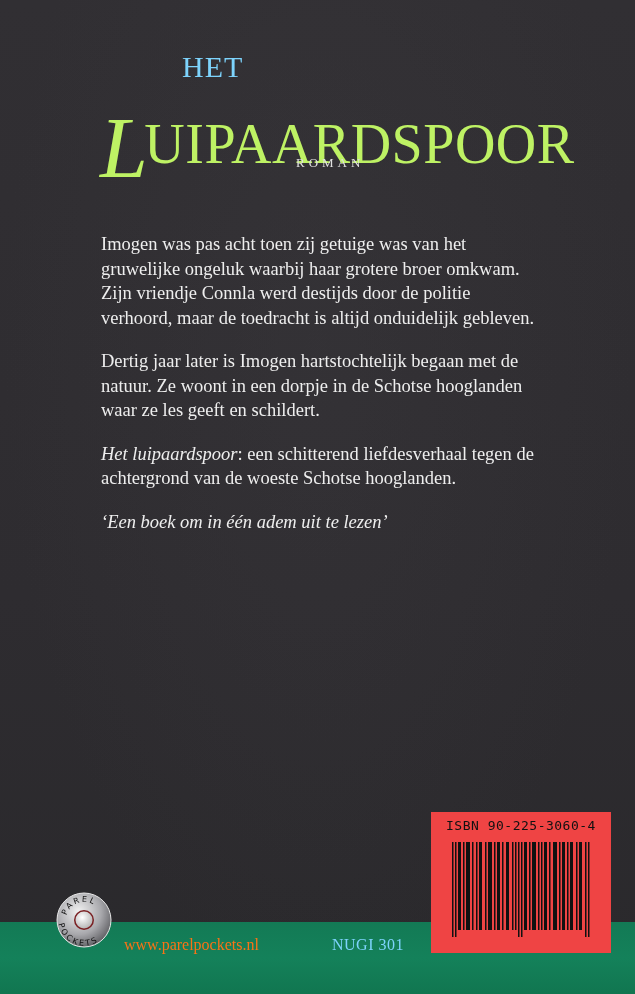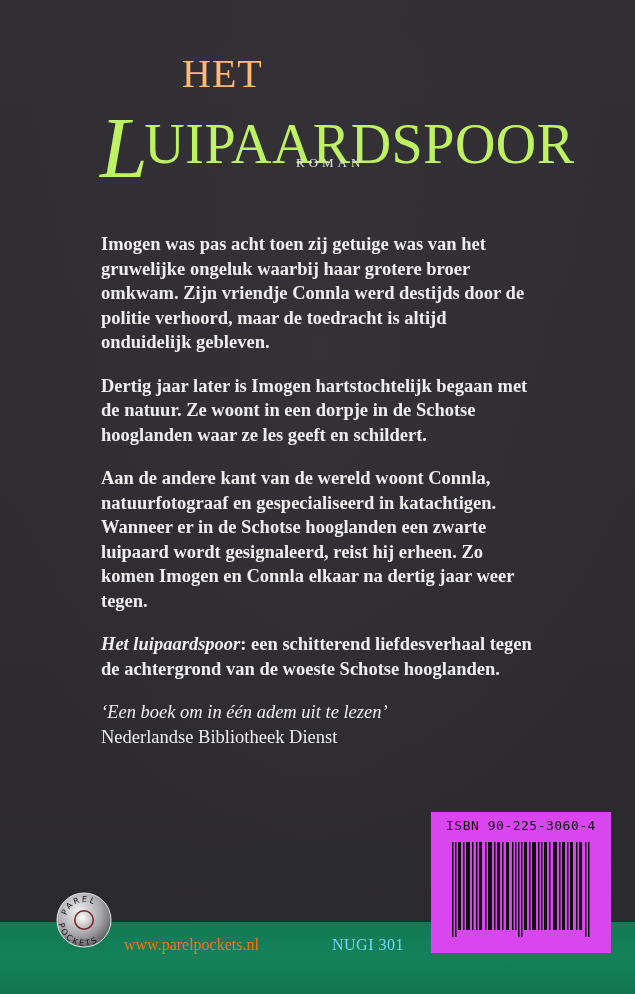--- a/index.html
+++ b/index.html
@@ -15,44 +15,44 @@
         radial-gradient(ellipse at 50% 35%, rgba(60,58,62,0.35), rgba(0,0,0,0) 70%),
         linear-gradient(180deg, #312f33 0%, #2e2c30 60%, #2a292c 100%);
     }
     .green-band {
       position: absolute; left: 0; right: 0; top: 922px; bottom: 0;
       background: linear-gradient(180deg, #137a55 0%, #14815a 50%, #117650 100%);
     }
     .title-block { position: absolute; left: 0; right: 0; top: 50px; }
     .title-het {
       position: absolute; left: 182px; top: 0px;
-      font-size: 40px; letter-spacing: 1px; color: #fdba74;
+      font-size: 30px; letter-spacing: 1px; color: #7dd3fc;
     }
     .title-main {
       position: absolute; left: 100px; top: 34px;
       font-size: 56px; letter-spacing: 0.5px; color: #bef264; white-space: nowrap;
     }
     .title-main .big-l {
       font-style: italic; font-size: 86px; display: inline-block;
       transform: translateY(14px); margin-right: -4px;
     }
     .title-roman {
       position: absolute; left: 280px; top: 105px;
       font-size: 13px; letter-spacing: 4px; color: #e0e0e0; margin-left: 16px;
     }
     .blurb {
       position: absolute; left: 101px; top: 232px; width: 440px;
       font-size: 18.5px; line-height: 24.5px; color: #eeeeee;
     }
-    .blurb p { margin: 0 4px 19px 0; font-weight: bold; }
+    .blurb p { margin: 0 4px 19px 0; }
     .blurb .it { font-style: italic; }
     .quote-block { margin-top: 0; }
     .barcode-box {
       position: absolute; left: 431px; top: 812px; width: 180px; height: 141px;
-      background: #d946ef;
+      background: #ef4444;
     }
     .isbn-label {
       position: absolute; left: 0; right: 0; top: 6px; text-align: center;
       font-family: "DejaVu Sans Mono", "Liberation Mono", monospace;
       font-size: 13px; color: #111; letter-spacing: 0.5px;
     }
     .bars {
       position: absolute; left: 21px; top: 30px; width: 140px; height: 95px;
     }
     .ean-digits {
@@ -80,25 +80,23 @@
 
 <div class="title-block">
   <div class="title-het">HET</div>
   <div class="title-main"><span class="big-l">L</span><span>UIPAARDSPOOR</span></div>
   <div class="title-roman">ROMAN</div>
 </div>
 
 <div class="blurb">
   <p>Imogen was pas acht toen zij getuige was van het gruwelijke ongeluk waarbij haar grotere broer omkwam. Zijn vriendje Connla werd destijds door de politie verhoord, maar de toedracht is altijd onduidelijk gebleven.</p>
   <p>Dertig jaar later is Imogen hartstochtelijk begaan met de natuur. Ze woont in een dorpje in de Schotse hooglanden waar ze les geeft en schildert.</p>
-  <p>Aan de andere kant van de wereld woont Connla, natuurfotograaf en gespecialiseerd in katachtigen. Wanneer er in de Schotse hooglanden een zwarte luipaard wordt gesignaleerd, reist hij erheen. Zo komen Imogen en Connla elkaar na dertig jaar weer tegen.</p>
   <p><span class="it">Het luipaardspoor</span><span>: een schitterend liefdesverhaal tegen de achtergrond van de woeste Schotse hooglanden.</span></p>
   <div class="quote-block">
     <div class="it">‘Een boek om in één adem uit te lezen’</div>
-    <div>Nederlandse Bibliotheek Dienst</div>
   </div>
 </div>
 
 <div class="barcode-box">
   <div class="isbn-label">ISBN 90-225-3060-4</div>
   <svg class="bars" viewBox="0 0 140 95" preserveAspectRatio="none">
     <g fill="#111">
       <rect x="0" y="0" width="1.5" height="95"></rect>
         <rect x="3" y="0" width="1.5" height="95"></rect>
       <rect x="6" y="0" width="3" height="88"></rect>

